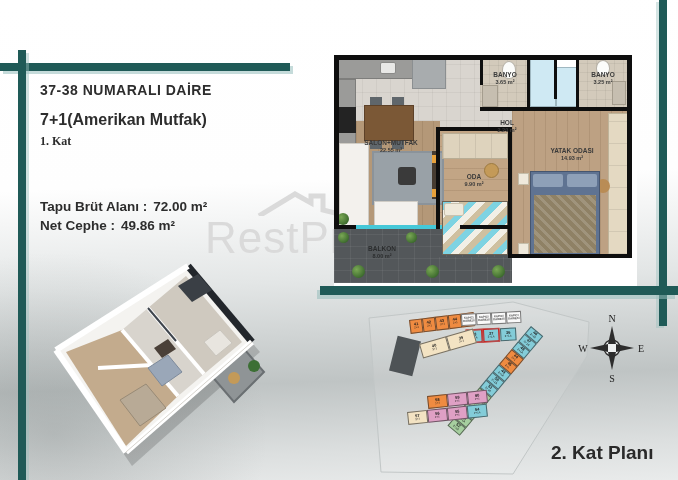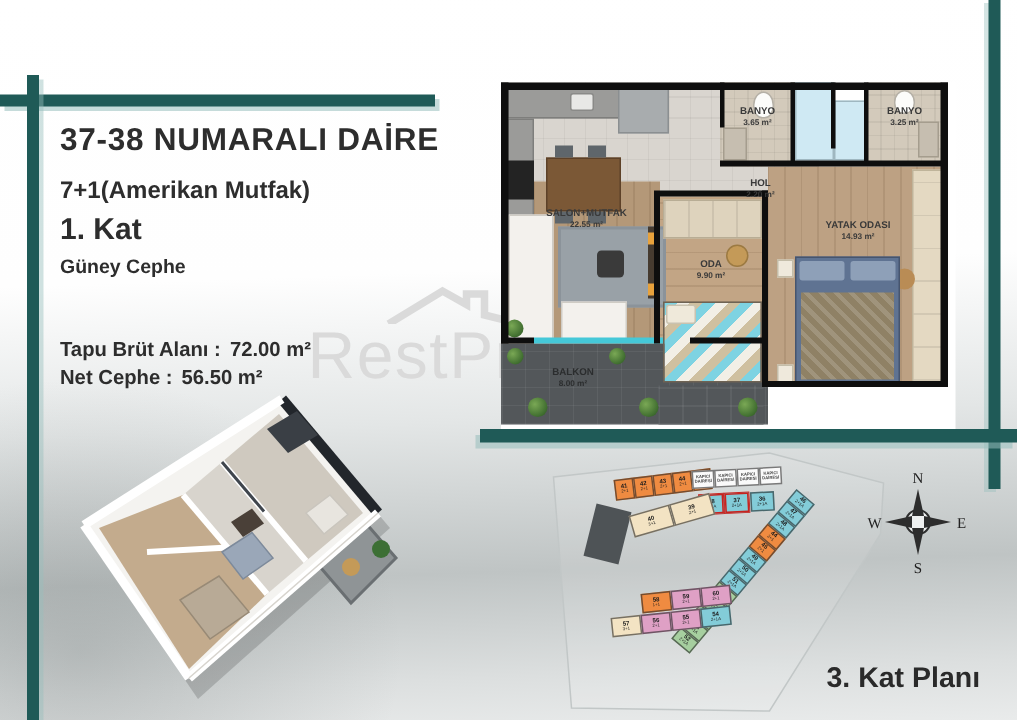--- a/index.html
+++ b/index.html
@@ -11,26 +11,26 @@
 
   
   .bar{position:absolute;background:#1f5a57;z-index:3;}
   #bar-top{left:0;top:63px;width:290px;height:8px;box-shadow:3px 3px 0 rgba(150,190,188,0.55);}
   #bar-left{left:18px;top:50px;width:8px;height:430px;box-shadow:3px 3px 0 rgba(150,190,188,0.45);}
   #bar-right{left:659px;top:0;width:8px;height:326px;box-shadow:-3px 2px 0 rgba(150,190,188,0.40);}
   #bar-mid{left:320px;top:286px;width:358px;height:9px;box-shadow:-3px 4px 0 rgba(150,190,188,0.55);}
 
   
   #info{position:absolute;left:40px;top:82px;z-index:2;color:#2d2d2d;}
-  #info .title{font-size:21px;font-weight:bold;letter-spacing:0.5px;}
+  #info .title{font-size:14px;font-weight:bold;letter-spacing:0.5px;}
   #info .subtitle{font-size:16px;font-weight:bold;margin-top:13px;}
-  #info .floor{font-size:20px;font-weight:bold;margin-top:5px;}
+  #info .floor{font-size:12px;font-weight:bold;margin-top:5px;font-family:Liberation Serif, serif;}
   #info .facade{font-size:13px;font-weight:bold;margin-top:5px;}
   #info .arealine{font-size:13.5px;font-weight:600;margin-top:4px;}
-  #info .areas{margin-top:40px;}
+  #info .areas{margin-top:50px;}
   #info .arealine .val{margin-left:6px;}
 
   
   #wm{position:absolute;left:205px;top:190px;width:210px;z-index:1;color:#d9d9d9;}
   #wm .house{display:block;margin-left:48px;}
   #wm .brand{font-size:44px;letter-spacing:1px;line-height:1;color:#dadada;}
   #wm .tagline{font-size:15px;margin-top:4px;color:#d2d2d2;letter-spacing:1px;}
 
   
   #fp{position:absolute;left:334px;top:55px;width:303px;height:234px;background:#fff;z-index:2;}
@@ -86,27 +86,26 @@
     <svg class="house" width="100" height="26" viewBox="0 0 100 26">
       <path d="M6 26 L42 4 L58 13 L58 6 L70 6 L70 20 L94 26" fill="none" stroke="#dadada" stroke-width="5"></path>
     </svg>
     <div class="brand">RestPr</div>
   </div>
 
   <div id="info">
     <div class="title">37-38 NUMARALI DAİRE</div>
     <div class="subtitle">7+1(Amerikan Mutfak)</div>
     <div class="floor">1. Kat</div>
-    <div class="facade">Güney Cephe</div>
     <div class="areas">
       <div class="arealine">
         <span>Tapu Brüt Alanı :</span><span class="val">72.00 m²</span>
       </div>
       <div class="arealine">
-        <span>Net Cephe :</span><span class="val">56.50 m²</span>
+        <span>Net Cephe :</span><span class="val">49.86 m²</span>
       </div>
     </div>
   </div>
 
   <div id="fp">
 
     <div class="abs tilefloor" style="left:0;top:0;width:212px;height:94px;"></div>
     <div class="abs woodfloor" style="left:0;top:66px;width:106px;height:108px;"></div>
     <div class="abs woodfloor2" style="left:106px;top:76px;width:70px;height:126px;"></div>
     <div class="abs woodfloor3" style="left:178px;top:56px;width:120px;height:146px;"></div>
@@ -410,16 +409,16 @@
         <div class="uc" style="width: 20px; height: 13px; background: rgb(223, 160, 197);">
         <div>55</div>
         <div class="ut">2+1</div>
       </div>
         <div class="uc" style="width: 20px; height: 13px; background: rgb(131, 204, 216);">
         <div>54</div>
         <div class="ut">2+1A</div>
       </div>
       </div>
 
-    <div id="sp-caption">3. Kat Planı</div>
+    <div id="sp-caption">2. Kat Planı</div>
   </div>
 
 </div>
 
 </body></html>

